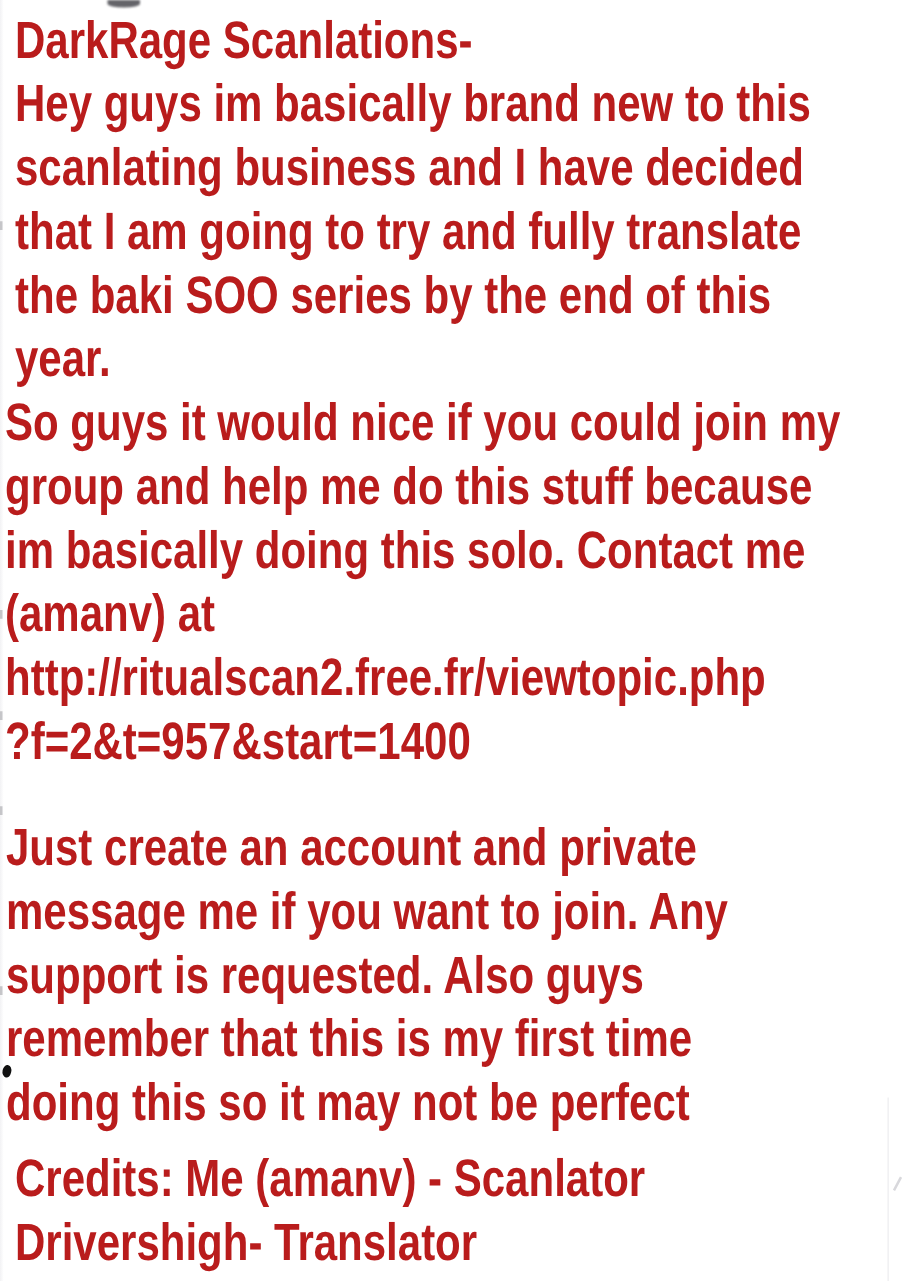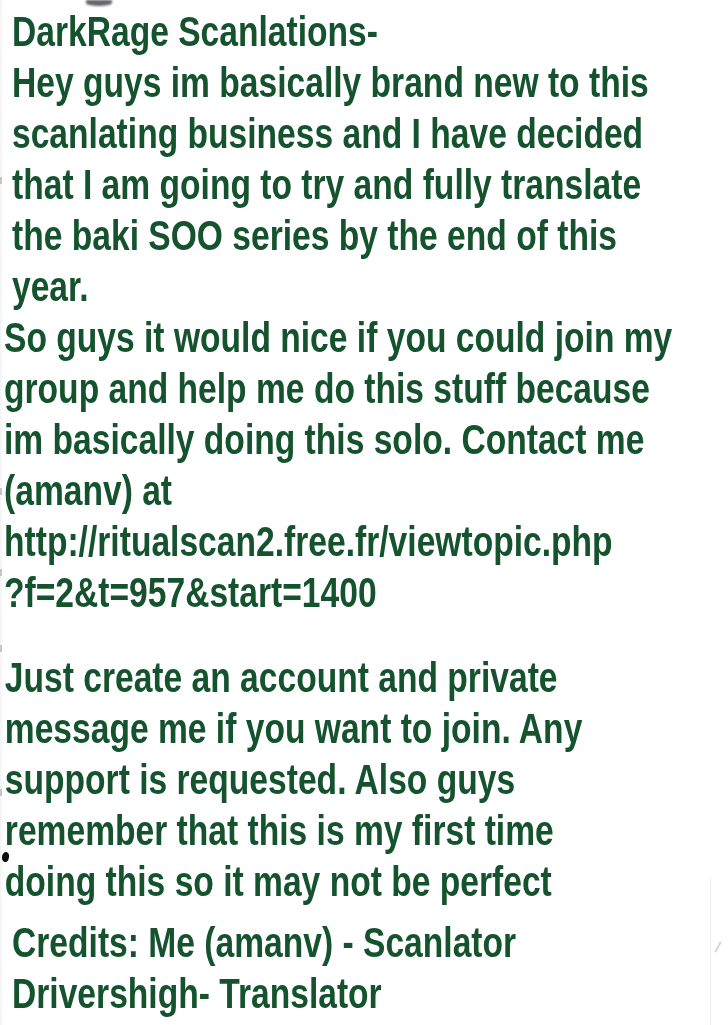--- a/index.html
+++ b/index.html
@@ -8,21 +8,21 @@
     background: #ffffff;
   }
   .page {
     position: relative;
     width: 728px;
     height: 1025px;
     background: #ffffff;
     overflow: hidden;
     font-family: "Liberation Sans", sans-serif;
     font-weight: 700;
-    color: #14532d;
+    color: #b91c1c;
   }
   .text-block {
     position: relative;
     padding-top: 6px;
   }
   .para {
     transform: scaleX(0.80);
     transform-origin: 0 0;
     width: 910px;           
     white-space: nowrap;

